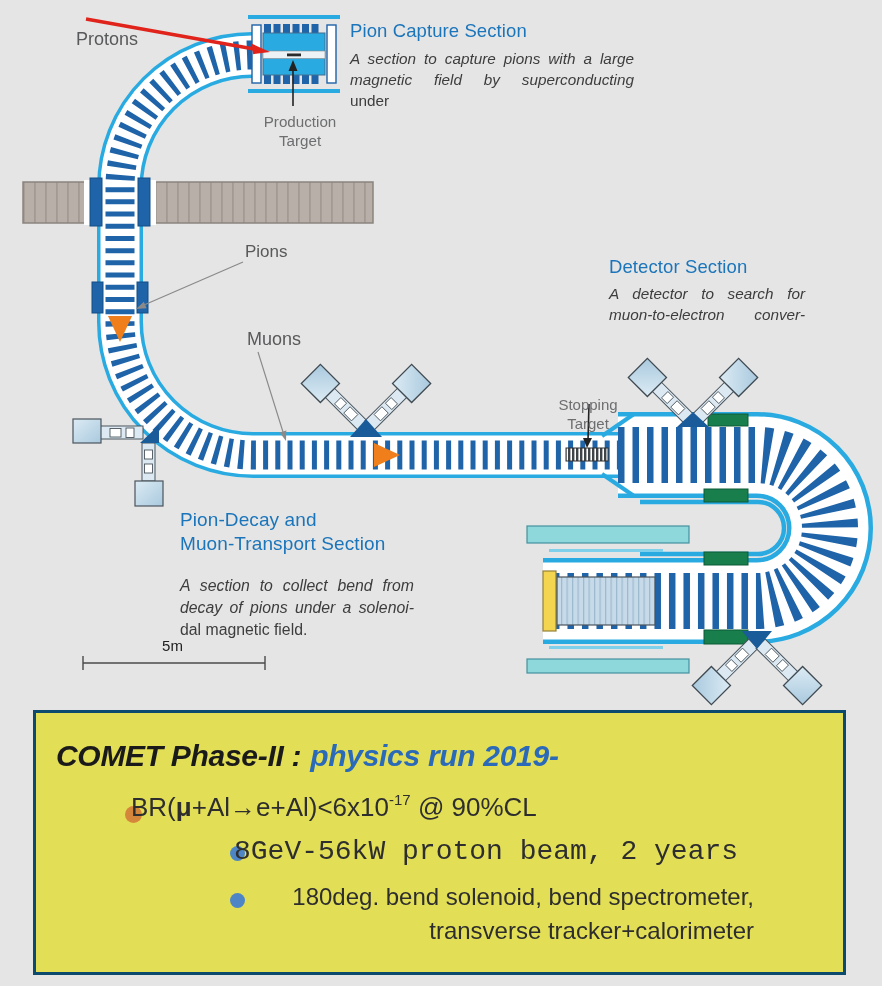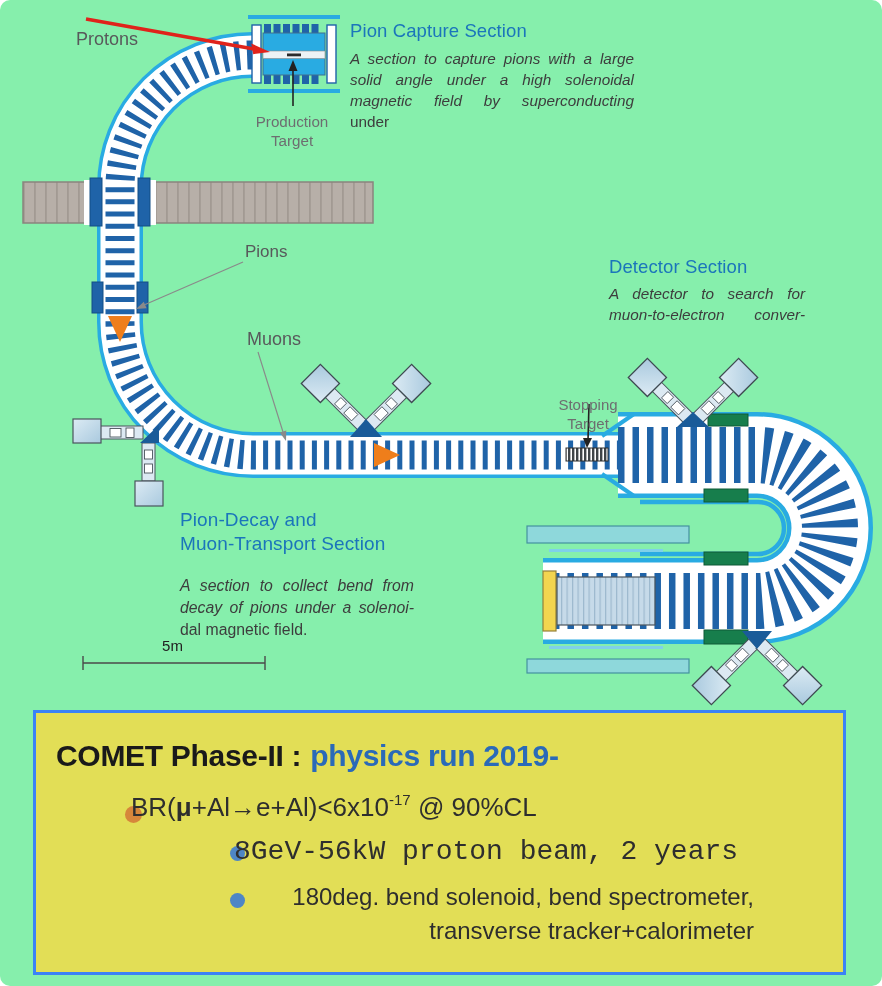--- a/index.html
+++ b/index.html
@@ -1,31 +1,31 @@
 <!DOCTYPE html>
 <html style="--heading-blue: #1B75BB; --title-blue: #2A6AB8; --cyan: #29ABE2; --coil-blue: #1F63A8; --bullet-orange: #D6863B; --bullet-blue: #4E86C5; --box-yellow: #E2DE56; --green: #177E4C; --teal: #8ED8DB; --arrow-orange: #EF7E1B; --arrow-red: #E0231B; --label-gray: #58595B;"><head>
 <meta charset="utf-8">
 <style>
   :root{
     --heading-blue:#1B75BB; --title-blue:#2A6AB8; --bullet-orange:#D6863B;
     --bullet-blue:#4E86C5; --box-yellow:#E2DE56; --label-gray:#58595B;
   }
   html,body{margin:0;padding:0;background:#ffffff;}
-  .stage{position:relative;width:882px;height:986px;background:#86efac;overflow:hidden;
-         font-family:"Liberation Sans",sans-serif;border-radius:10px;}
+  .stage{position:relative;width:882px;height:986px;background:#e5e5e5;overflow:hidden;
+         font-family:"Liberation Sans",sans-serif;}
   .diagram{position:absolute;left:0;top:0;width:882px;height:706px;}
   .diagram svg{position:absolute;left:0;top:0;}
   .lbl{position:absolute;color:var(--label-gray);white-space:nowrap;}
   .sec-title{position:absolute;color:var(--heading-blue);font-size:18.5px;font-weight:500;
              letter-spacing:.1px;white-space:nowrap;line-height:24px;}
   .desc{position:absolute;color:#3d3d3d;font-size:15.3px;line-height:21px;}
   .desc div.jl{text-align:justify;text-align-last:justify;font-style:italic;}
   .center{text-align:center;white-space:normal;}
   .infobox{position:absolute;left:33px;top:710px;width:807px;height:259px;
-           background:var(--box-yellow);border:3px solid #3b82f6;}
+           background:var(--box-yellow);border:3px solid #0c4a6e;font-style:italic;}
   .ib-title{position:absolute;left:20px;top:26px;font-size:30px;font-weight:bold;
             letter-spacing:-.3px;color:#1a1a1a;white-space:nowrap;}
   .ib-title .blue{color:var(--title-blue);margin-left:9px;}
   .dot{position:absolute;border-radius:50%;}
   .dot-orange{width:17px;height:17px;background:var(--bullet-orange);}
   .dot-blue{width:15px;height:15px;background:var(--bullet-blue);}
   .ib-text{position:absolute;color:#2e2e2e;}
   .b1{left:131px;top:792px;font-size:26px;}
   .formula sup{font-size:15px;position:relative;top:-1px;vertical-align:super;}
   .formula b{font-weight:bold;}
@@ -214,26 +214,25 @@
         <line x1="83" y1="656" x2="83" y2="670"></line>
         <line x1="265" y1="656" x2="265" y2="670"></line>
       </g>
     </svg>
 
     <div class="lbl" style="left:76px;top:29px;font-size:18px;">Protons</div>
 
     <div class="sec-title" style="left:350px;top:19px;">Pion Capture Section</div>
     <div class="desc" style="left:350px;top:48px;width:284px;">
       <div class="jl">A section to capture pions with a large</div>
-      <div class="jl">solid angle under a high solenoidal</div>
       <div class="jl">magnetic field by superconducting</div>
       <div>under</div>
     </div>
 
-    <div class="lbl center" style="left:238px;top:112px;width:108px;font-size:15.2px;line-height:19px;color:#6d6e70;">Production Target</div>
+    <div class="lbl center" style="left:246px;top:112px;width:108px;font-size:15.2px;line-height:19px;color:#6d6e70;">Production Target</div>
 
     <div class="lbl" style="left:245px;top:242px;font-size:17px;">Pions</div>
 
     <div class="lbl" style="left:247px;top:329px;font-size:18px;">Muons</div>
 
     <div class="sec-title" style="left:609px;top:255px;">Detector Section</div>
     <div class="desc" style="left:609px;top:283px;width:196px;">
       <div class="jl">A detector to search for</div>
       <div class="jl">muon-to-electron conver-</div>
     </div>

